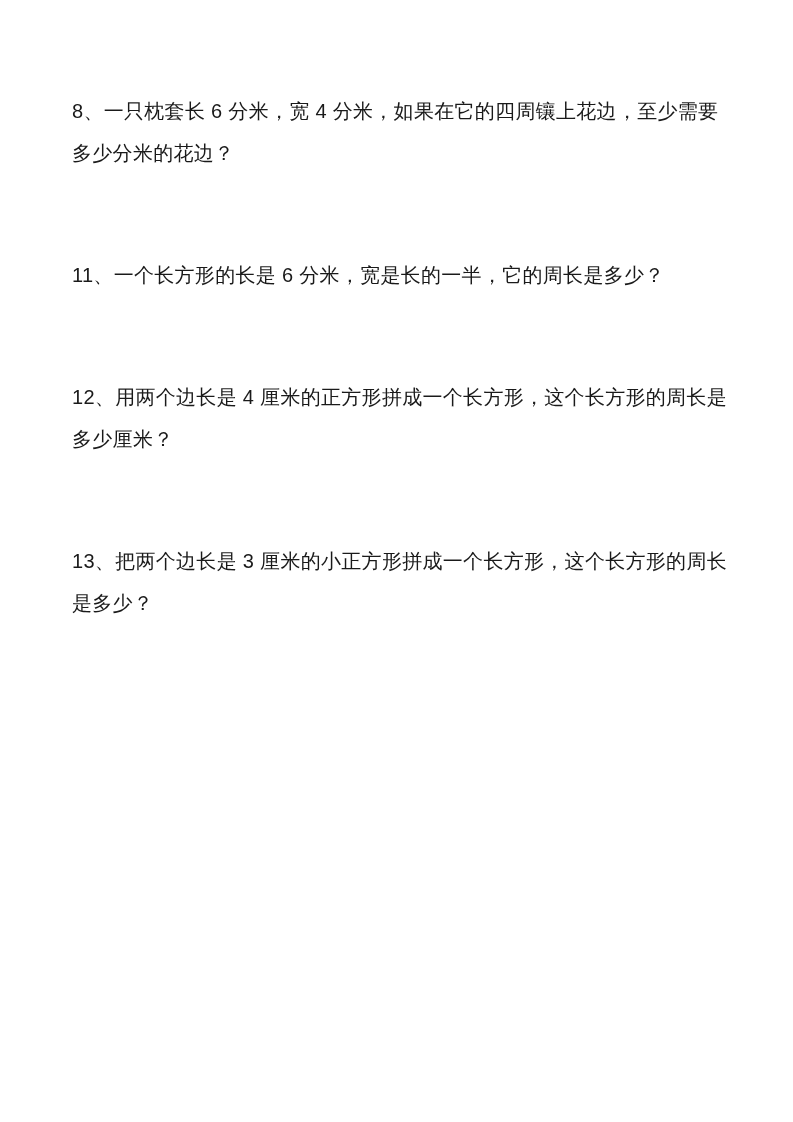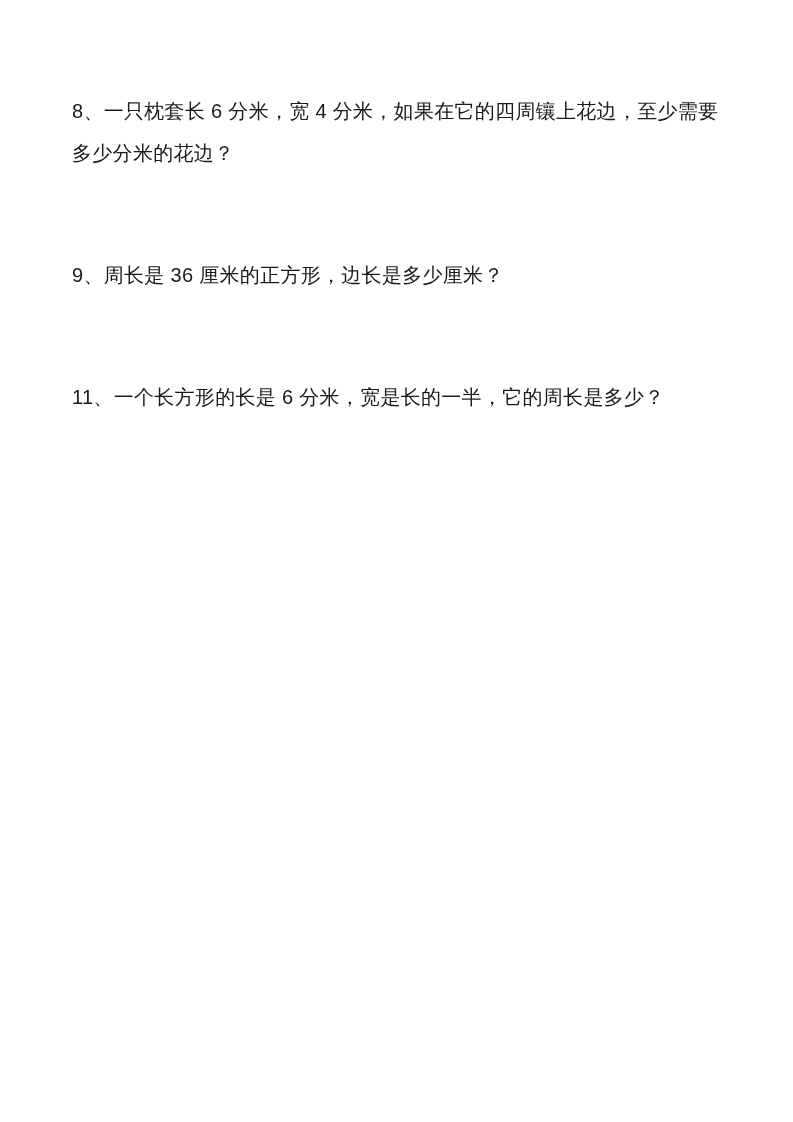--- a/index.html
+++ b/index.html
@@ -26,15 +26,16 @@
     letter-spacing: 0.3px;
     word-break: break-all;
     max-width: 660px;
   }
 </style>
 </head>
 <body>
 
 <div class="page" style="background: rgb(255, 255, 255); color: rgb(26, 26, 26);">
   <p class="question">8、一只枕套长 6 分米，宽 4 分米，如果在它的四周镶上花边，至少需要多少分米的花边？</p>
-  <p class="question">9、周长是 36 厘米的正方形，边长是多少厘米？</p>
   <p class="question">11、一个长方形的长是 6 分米，宽是长的一半，它的周长是多少？</p>
+  <p class="question">12、用两个边长是 4 厘米的正方形拼成一个长方形，这个长方形的周长是多少厘米？</p>
+  <p class="question">13、把两个边长是 3 厘米的小正方形拼成一个长方形，这个长方形的周长是多少？</p>
 </div>
 
 </body></html>

